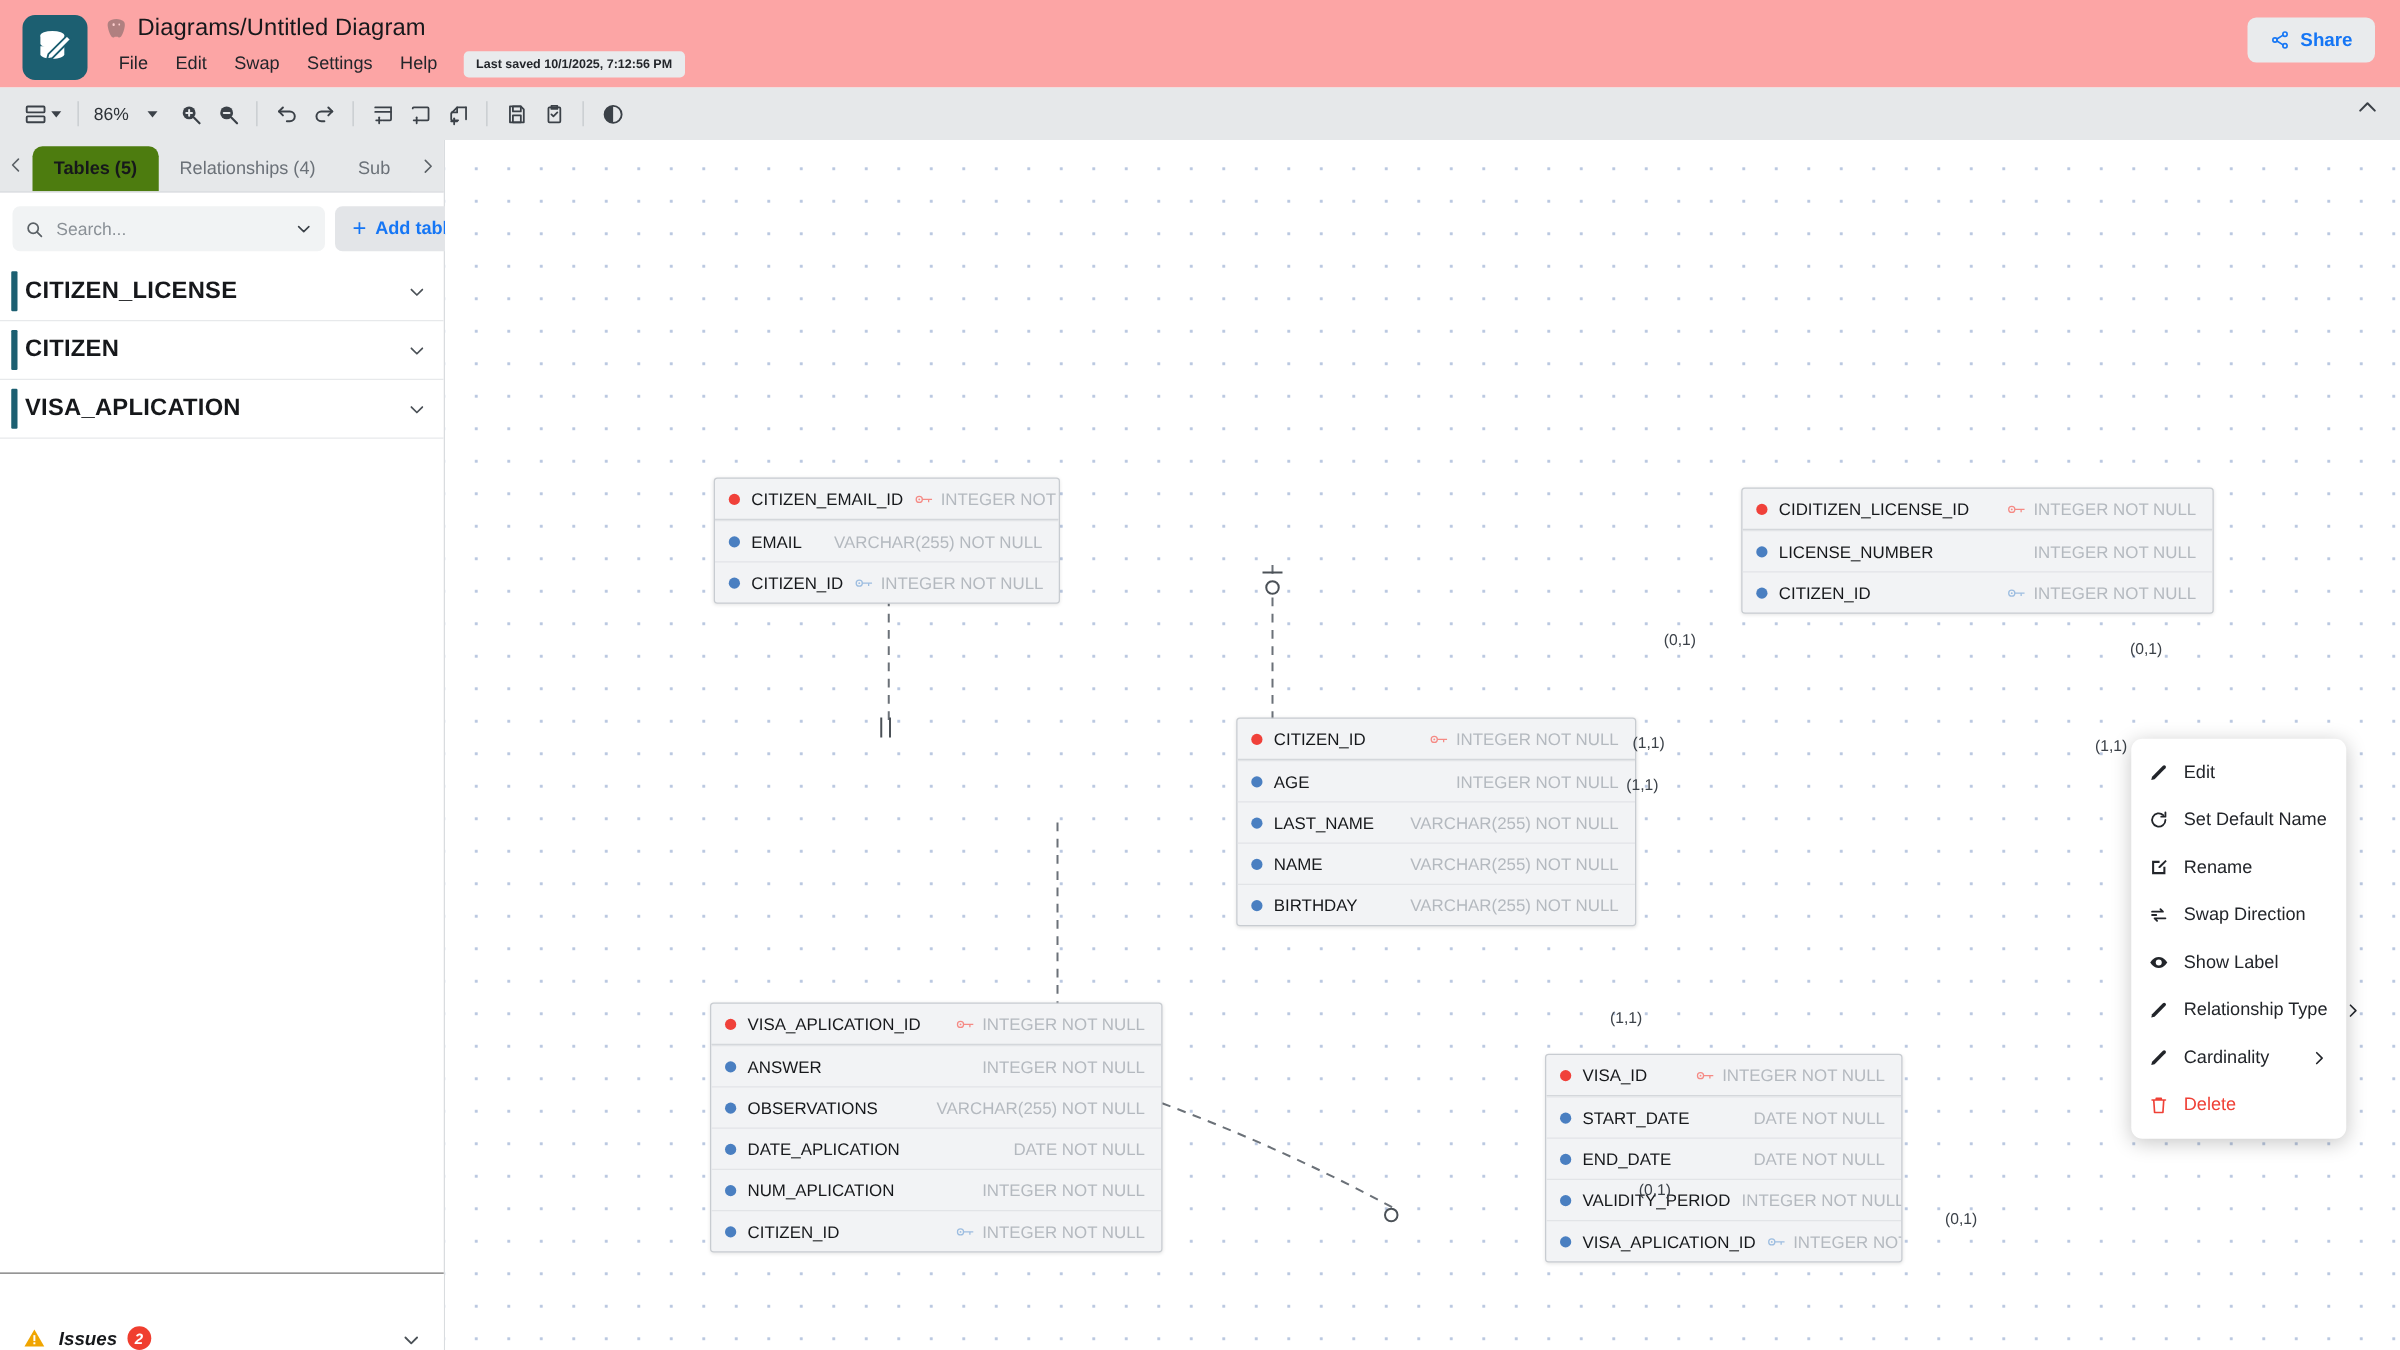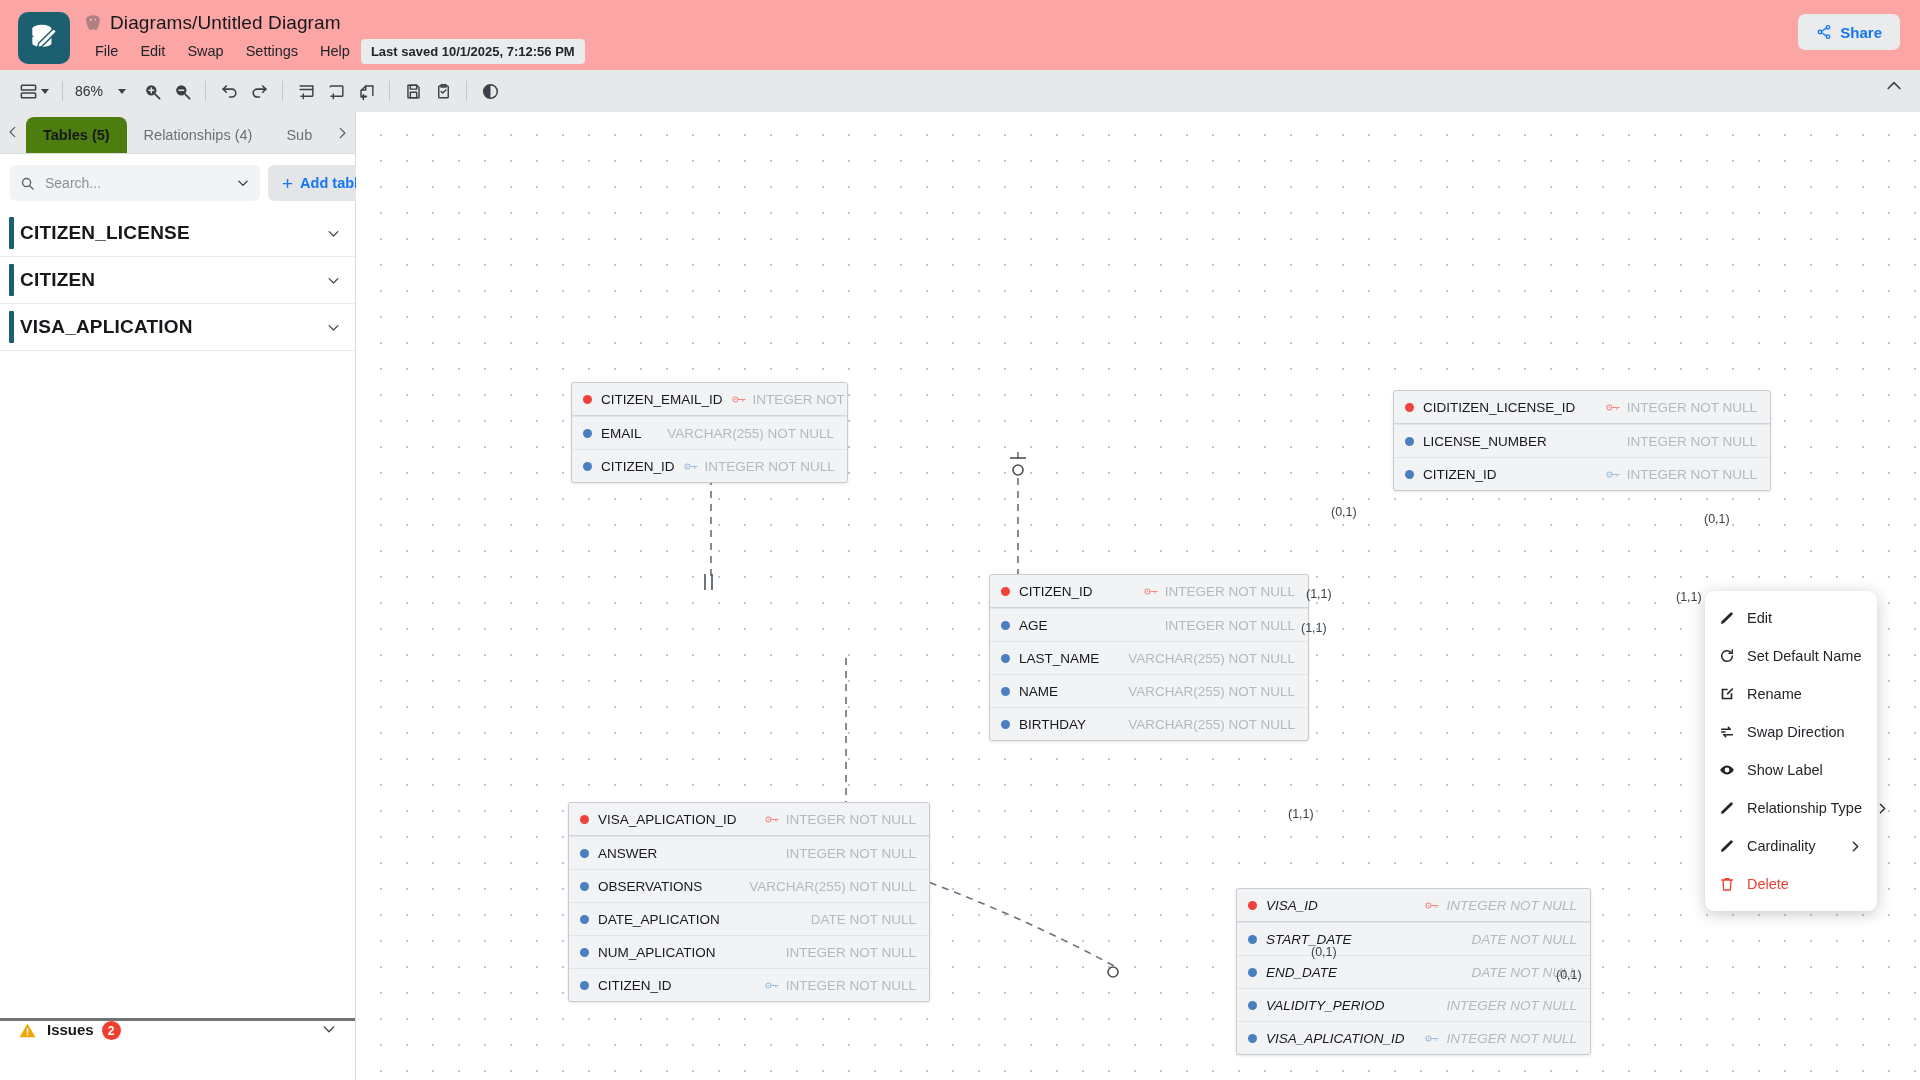--- a/index.html
+++ b/index.html
@@ -24,21 +24,21 @@
   .logo svg { width: 34px; height: 34px; }
   .header-mid { margin-left: 14px; display: flex; flex-direction: column; gap: 2px; }
   .title-row { display: flex; align-items: center; gap: 8px; height: 26px; }
   .pg-icon { width: 18px; height: 18px; opacity: .45; }
   .doc-title { font-size: 19px; color: #16181b; letter-spacing: .1px; }
   .menu-row { display: flex; align-items: center; gap: 0px; height: 26px; }
   .menu-item {
     font-size: 14.5px; color: #22252a; padding: 3px 11px; border-radius: 4px; cursor: default;
   }
   .saved-pill {
-    background: #e9ebed; color: #22252a; font-size: 13px; font-weight: bold;
+    margin-left: 10px; background: #e9ebed; color: #22252a; font-size: 10px; font-weight: bold;
     padding: 5px 10px; border-radius: 4px; white-space: nowrap;
   }
   .share-btn {
     position: absolute; right: 20px; top: 14px; background: #e9ebed; color: #1576f5;
     border: none; border-radius: 7px; height: 36px; padding: 0 18px; font-size: 15px;
     font-weight: bold; display: flex; align-items: center; gap: 8px; cursor: pointer;
     font-family: "Liberation Sans", sans-serif;
   }
   .share-btn svg { width: 16px; height: 16px; }
 
@@ -107,22 +107,22 @@
     position: relative; cursor: pointer; padding-left: 20px; padding-right: 14px;
   }
   .table-item::before {
     content: ""; position: absolute; left: 9px; top: 7px; bottom: 7px; width: 5px;
     background: #1c5f71; border-radius: 1px;
   }
   .table-item-name { flex: 1; font-size: 19px; font-weight: bold; color: #16181b; letter-spacing: .2px; }
   .table-item .chev { width: 15px; height: 15px; color: #4b5157; }
 
   .issues-bar {
-    height: 62px; border-top: 3px solid #737373; display: flex; align-items: flex-start;
-    padding: 0 18px; gap: 10px; background: #ffffff; cursor: pointer; flex: 0 0 62px;
+    height: 62px; border-top: 1px solid #737373; display: flex; align-items: flex-end;
+    padding: 0 18px; gap: 10px; background: #ffffff; cursor: pointer; flex: 0 0 62px; font-style: italic;
   }
   .issues-bar .warn { width: 19px; height: 19px; color: #f0a500; }
   .issues-label { font-size: 15px; font-weight: bold; color: #16181b; }
   .badge {
     background: #f03e2f; color: #fff; border-radius: 50%; min-width: 19px; height: 19px;
     font-size: 12px; font-weight: bold; display: flex; align-items: center; justify-content: center;
     padding: 0 5px; margin-left: -2px;
   }
   .issues-bar .chev { margin-left: auto; width: 16px; height: 16px; color: #4b5157; }
 
@@ -583,21 +583,21 @@
                 <svg class="keyicon" viewBox="0 0 22 14" fill="none" stroke="#9dbde0" stroke-width="1.5">
                   <circle cx="5" cy="7" r="3.6"></circle>
                   <circle cx="5" cy="7" r="1.1" fill="#9dbde0" stroke="none"></circle>
                   <line x1="8.6" y1="7" x2="20" y2="7"></line>
                   <line x1="16" y1="7" x2="16" y2="10.4"></line>
                 </svg>
                 <span>INTEGER NOT NULL</span>
               </span>
             </div>
           </div>
-          <div class="er" style="left: 880px; top: 776px; width: 355px; font-style: italic;">
+          <div class="er" style="left: 880px; top: 731px; width: 286px;">
             <div class="er-row pk">
               <span class="dot red"></span>
               <span class="er-name">VISA_ID</span>
               <span class="er-type">
                 <svg class="keyicon" viewBox="0 0 22 14" fill="none" stroke="#f58a85" stroke-width="1.5">
                   <circle cx="5" cy="7" r="3.6"></circle>
                   <circle cx="5" cy="7" r="1.1" fill="#f58a85" stroke="none"></circle>
                   <line x1="8.6" y1="7" x2="20" y2="7"></line>
                   <line x1="16" y1="7" x2="16" y2="10.4"></line>
                 </svg>

